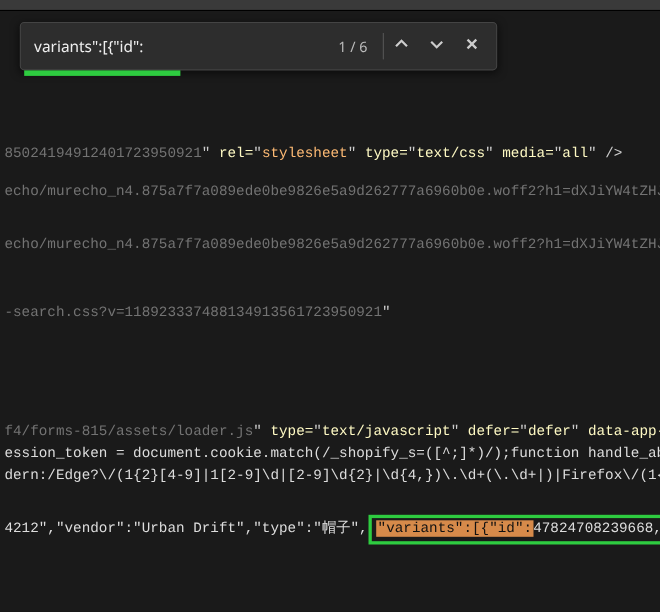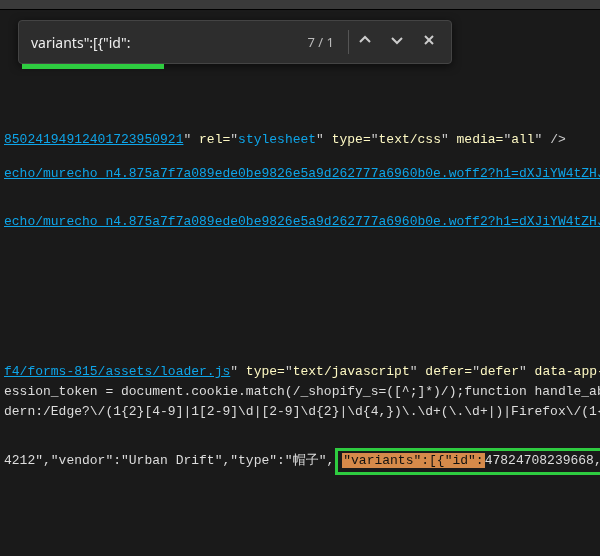--- a/index.html
+++ b/index.html
@@ -67,43 +67,43 @@
   .code-area {
     position: absolute;
     left: 0; top: 90px;
     width: 600px;
     padding-top: 40px;
     white-space: nowrap;
   }
   .line { padding-left: 4px; margin: 0; line-height: 20px; height: 20px; }
   .gap { height: 14px; }
   .biggap { height: 60px; }
-  .link { color: #0ea5e9; text-decoration: underline; }
+  .link { color: #737373; }
   .attrname { color: #fef9c3; }
-  .attrval-green { color: #0ea5e9; }
+  .attrval-green { color: #fdba74; }
   .attrval-orange { color: #fef9c3; }
   .punct { color: #ccc; }
   .plain { color: #ddd; }
   .highlight {
     display: inline-block;
     border: 3px solid #2ecc40;
     padding: 0 4px 1px 4px;
     margin: -2px 1px;
   }
   .hl-key { background: #d68a4a; color: #111; padding: 0 1px; }
   .hl-val { color: #ddd; }
 </style>
 </head>
 <body>
 
 <div class="topbar"></div>
 
 <div class="findbar">
   <input class="input" value="variants&quot;:[{&quot;id&quot;:" style="">
-  <span class="count">7 / 1</span>
+  <span class="count">1 / 6</span>
   <div class="divider"></div>
   <div class="icon-btn">
     <span>
       <svg width="14" height="14" viewBox="0 0 14 14">
           <polyline points="2,9 7,4 12,9"></polyline>
         </svg>
     </span>
   </div>
   <div class="icon-btn">
     <span>
@@ -139,20 +139,23 @@
     <div class="gap"></div>
 
   <div class="line">
     <span class="link">echo/murecho_n4.875a7f7a089ede0be9826e5a9d262777a6960b0e.woff2?h1=dXJiYW4tZHJpZ</span>
   </div>
 
   <div class="gap"></div>
     <div class="gap"></div>
     <div class="gap"></div>
 
+  <div class="line">
+    <span class="link">-search.css?v=118923337488134913561723950921</span><span class="punct">"</span>
+  </div>
 
   <div class="biggap"></div>
     <div class="gap"></div>
     <div class="gap"></div>
 
   <div class="line">
     <span class="link">f4/forms-815/assets/loader.js</span><span class="punct">"</span><span class="attrname"> type=</span><span class="punct">"</span><span class="attrval-orange">text/javascript</span><span class="punct">"</span><span class="attrname"> defer=</span><span class="punct">"</span><span class="attrval-orange">defer</span><span class="punct">"</span><span class="attrname"> data-app-id</span>
   </div>
 
   <div class="line">

